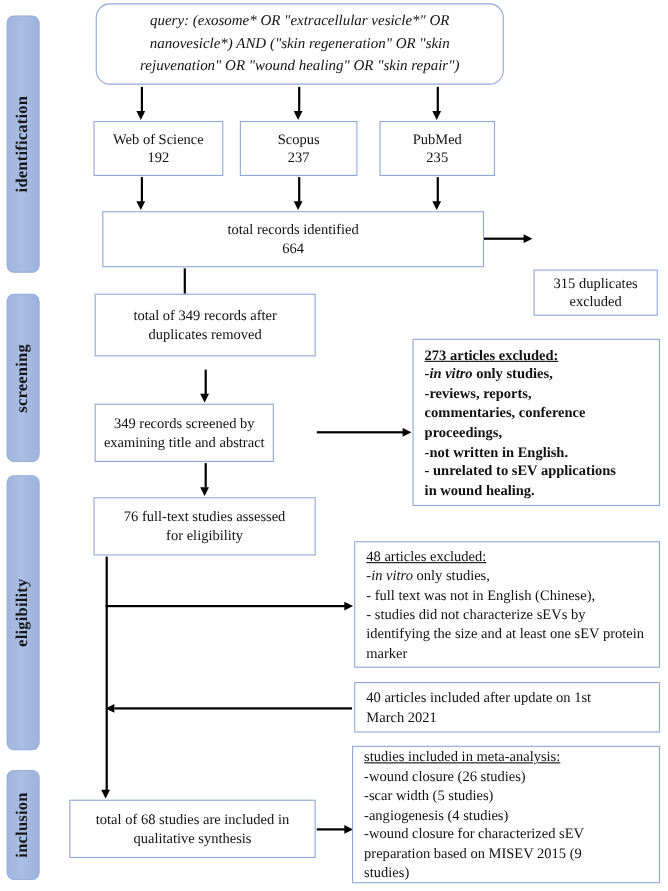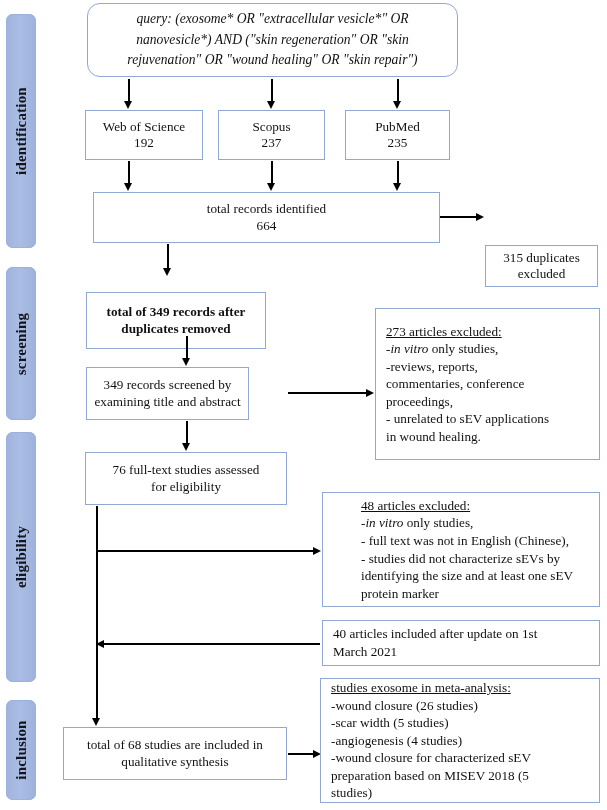--- a/index.html
+++ b/index.html
@@ -135,47 +135,48 @@
   <div class="box" style="left:485px;top:197px;width:113px;height:42px;margin-top:48px;">
     <div class="inner">
       <div>315 duplicates</div>
       <div>excluded</div>
     </div>
   </div>
 
   <div class="ln vl" style="left:167px;top:244px;height:25px;"></div>
   <div class="arw down" style="left:163px;top:268px;"></div>
 
-  <div class="box" style="left:86px;top:292px;width:180px;height:57px;font-weight:bold;">
+  <div class="box" style="left:86px;top:267px;width:201px;height:57px;">
     <div class="inner">
       <div>total of 349 records after</div>
       <div>duplicates removed</div>
     </div>
   </div>
 
   <div class="ln vl" style="left:186px;top:336px;height:23px;"></div>
   <div class="arw down" style="left:182px;top:358px;"></div>
 
   <div class="box" style="left:86px;top:367px;width:163px;height:53px;">
     <div class="inner">
       <div>349 records screened by</div>
       <div>examining title and abstract</div>
     </div>
   </div>
 
   <div class="ln hl" style="left:288px;top:392px;width:79px;"></div>
   <div class="arw right" style="left:366px;top:388.5px;"></div>
 
-  <div class="box left" style="left:375px;top:308px;width:225px;height:152px;padding:16px 10px;">
+  <div class="box left" style="left:375px;top:308px;width:225px;height:152px;padding:16px 10px;font-weight:bold;">
     <div class="inner" style="line-height:1.33;">
       <div class="u">273 articles excluded:</div>
       <div><span>-</span><span class="italic">in vitro</span><span> only studies,</span></div>
       <div>-reviews, reports,</div>
       <div>commentaries, conference</div>
       <div>proceedings,</div>
+      <div>-not written in English.</div>
       <div>- unrelated to sEV applications</div>
       <div>in  wound healing.</div>
     </div>
   </div>
 
   <div class="ln vl" style="left:186px;top:421px;height:22px;"></div>
   <div class="arw down" style="left:182px;top:443px;"></div>
 
   <div class="box" style="left:85px;top:452px;width:202px;height:53px;">
     <div class="inner">
@@ -184,21 +185,21 @@
     </div>
   </div>
 
   <div class="ln vl" style="left:96px;top:506px;height:215px;"></div>
   <div class="arw down" style="left:92px;top:718px;"></div>
 
   <div class="ln hl" style="left:96px;top:550px;width:218px;"></div>
   <div class="arw right" style="left:313px;top:546.5px;"></div>
 
   <div class="box left just" style="left:322px;top:492px;width:278px;height:115px;padding:6px 10px;">
-    <div class="inner" style="line-height:1.33;margin-left:28px;">
+    <div class="inner" style="line-height:1.33;">
       <div class="u" style="text-align:left;">48 articles excluded:</div>
       <div style="text-align:left;"><span>-</span><span class="italic">in vitro</span><span> only studies,</span></div>
       <div style="text-align:left;">- full text was not in English (Chinese),</div>
       <div>- studies did not characterize sEVs by identifying the size and at least one sEV protein marker</div>
     </div>
   </div>
 
   <div class="ln hl" style="left:104px;top:643px;width:216px;"></div>
   <div class="arw left" style="left:96px;top:639.5px;"></div>
 
@@ -214,23 +215,23 @@
       <div>total of 68 studies are included in</div>
       <div>qualitative synthesis</div>
     </div>
   </div>
 
   <div class="ln hl" style="left:288px;top:753px;width:26px;"></div>
   <div class="arw right" style="left:313px;top:749.5px;"></div>
 
   <div class="box left" style="left:320px;top:678px;width:280px;height:125px;padding:6px 10px;">
     <div class="inner" style="line-height:1.33;">
-      <div class="u">studies exosome in meta-analysis:</div>
+      <div class="u">studies included in meta-analysis:</div>
       <div>-wound closure (26 studies)</div>
       <div>-scar width (5 studies)</div>
       <div>-angiogenesis (4 studies)</div>
       <div>-wound closure for characterized sEV</div>
-      <div>preparation based on MISEV 2018 (5</div>
+      <div>preparation based on MISEV 2015 (9</div>
       <div>studies)</div>
     </div>
   </div>
 
 </div>
 
 </body></html>

